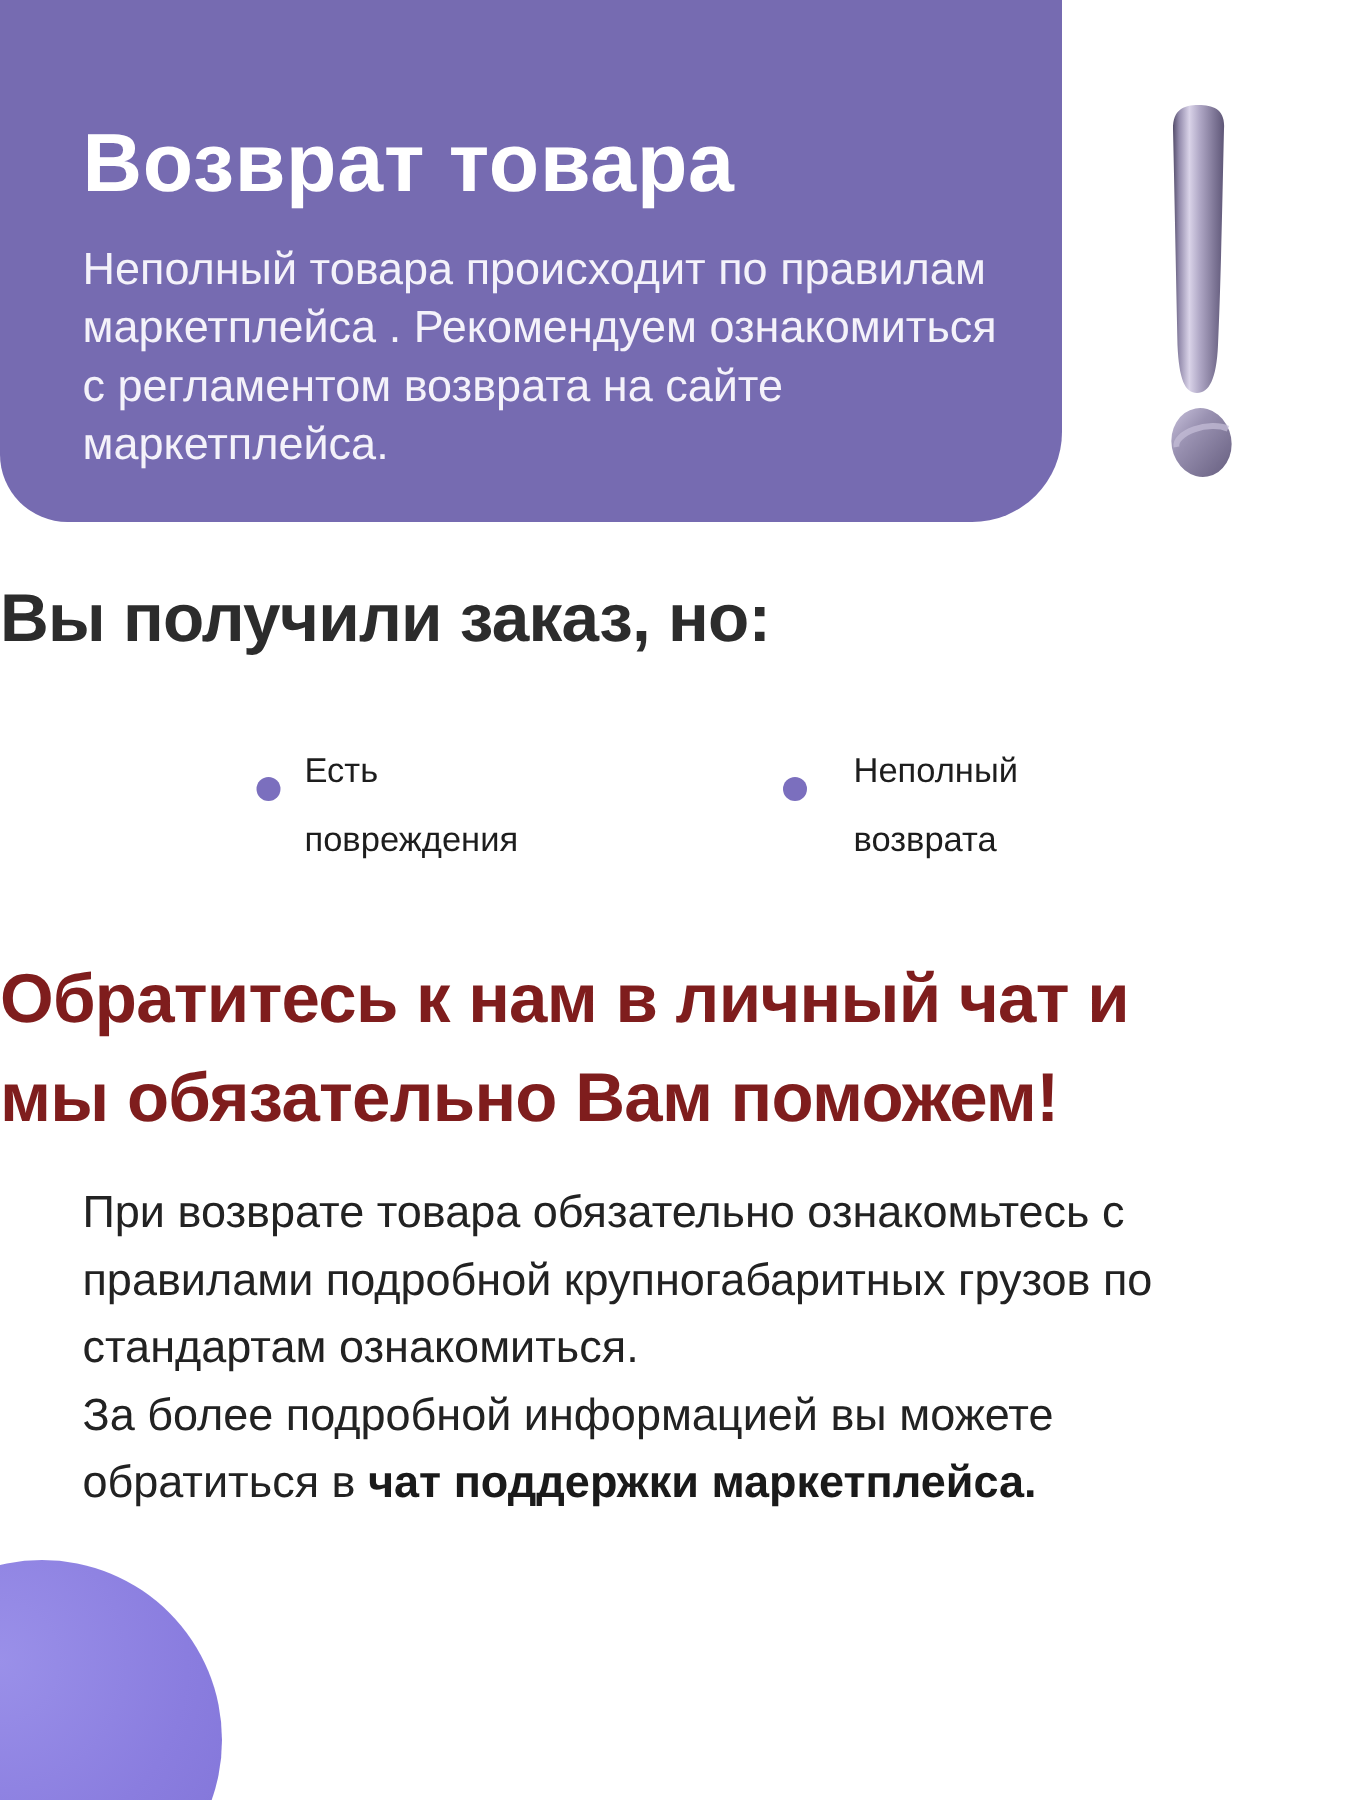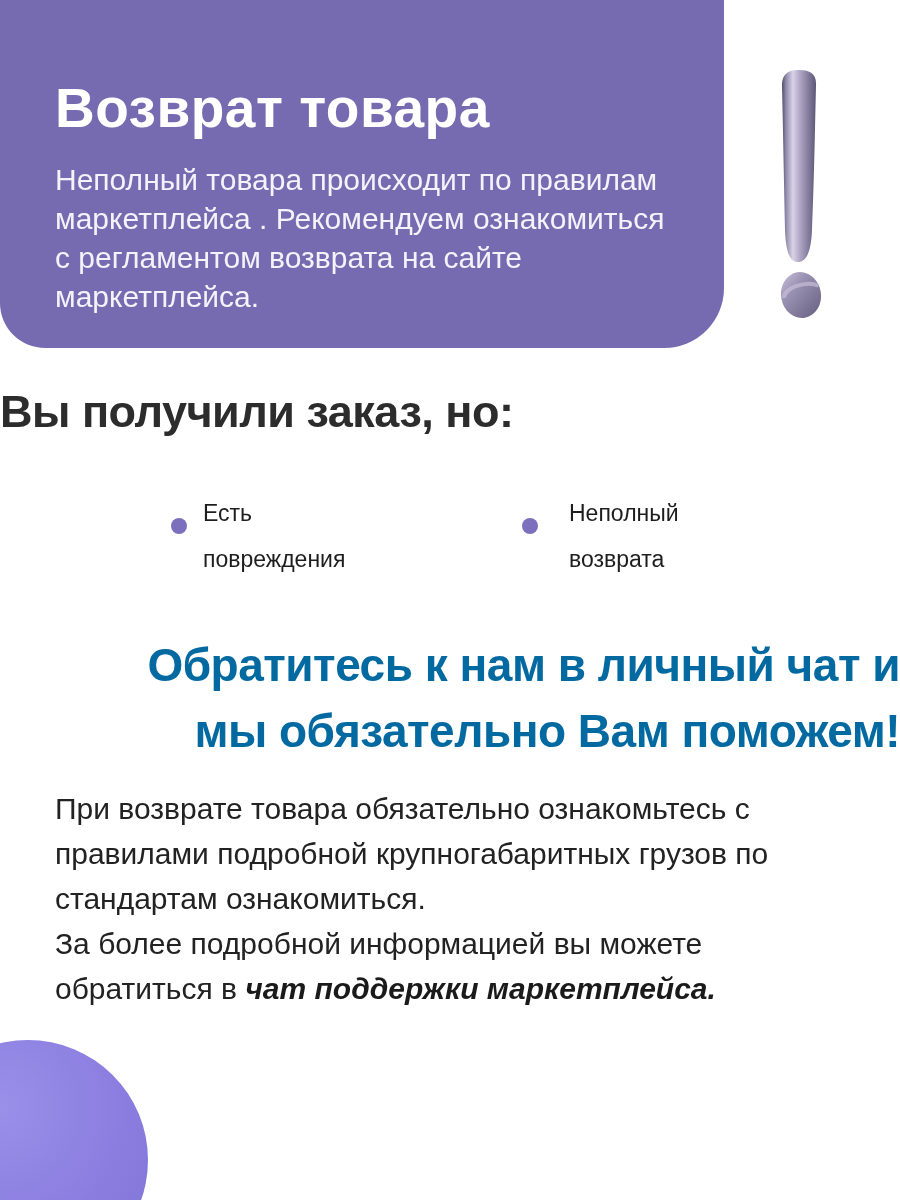--- a/index.html
+++ b/index.html
@@ -3,21 +3,21 @@
 <meta charset="utf-8">
 <style>
   html,body{margin:0;padding:0;background:#ffffff;}
   #page{
     position:relative;width:900px;height:1200px;overflow:hidden;
     background:#ffffff;font-family:"Liberation Sans",sans-serif;
   }
   
   .card{
     position:absolute;left:0;top:0;width:708px;height:348px;
-    background:#766bb1;border-radius:0 0 60px 45px;padding-left:16px;
+    background:#766bb1;border-radius:0 0 60px 45px;
   }
   .card-title{
     position:absolute;left:55px;top:76px;
     font-size:55px;font-weight:700;color:#ffffff;letter-spacing:.5px;
     white-space:nowrap;
   }
   .card-body{
     position:absolute;left:55px;top:160px;
     font-size:30px;line-height:39px;color:#f4f2fa;
     white-space:nowrap;
@@ -38,29 +38,29 @@
   .dot-2{left:522px;top:518px;}
   .bullet-text{
     position:absolute;top:490px;
     font-size:23px;line-height:46px;color:#1d1d1d;white-space:nowrap;
   }
   .bt-1{left:203px;}
   .bt-2{left:558px;margin-left:11px;}
   
   .h-cta{
     position:absolute;left:0;top:632px;width:900px;
-    text-align:right;font-size:46px;font-weight:700;color:#0369a1;
+    text-align:left;font-size:46px;font-weight:700;color:#7f1d1d;
     line-height:66px;letter-spacing:-.5px;
   }
   
   .footer-par{
     position:absolute;left:55px;top:786px;
     font-size:30px;line-height:45px;color:#222222;white-space:nowrap;
   }
-  .footer-par b{font-weight:700;color:#1a1a1a;font-style:italic;}
+  .footer-par b{font-weight:700;color:#1a1a1a;}
   
   .corner-circle{
     position:absolute;left:-92px;top:1040px;width:240px;height:240px;
     border-radius:50%;
     background:radial-gradient(circle at 38% 28%, #9a90e9 0%, #8a7ddf 55%, #7f72d6 100%);
   }
 </style>
 </head>
 <body>
 

